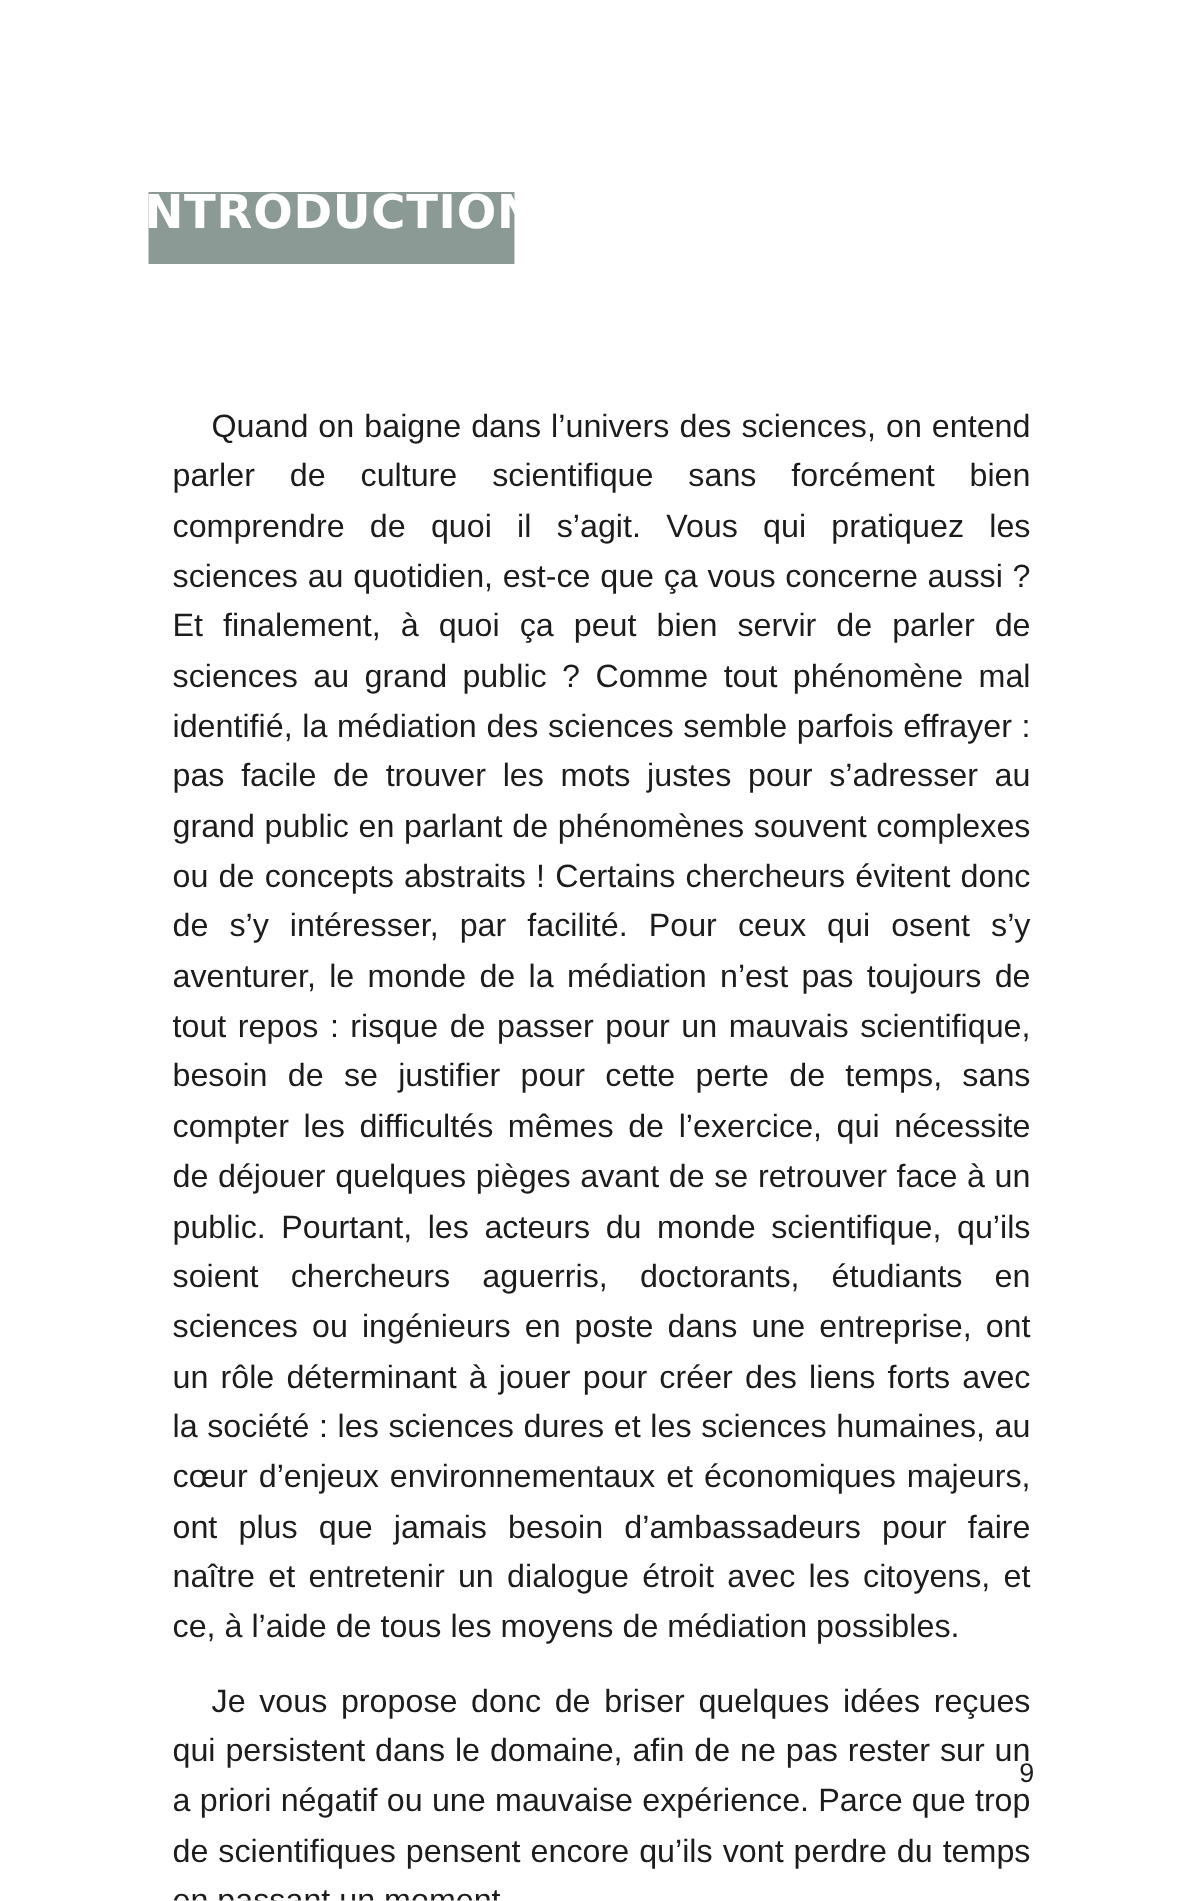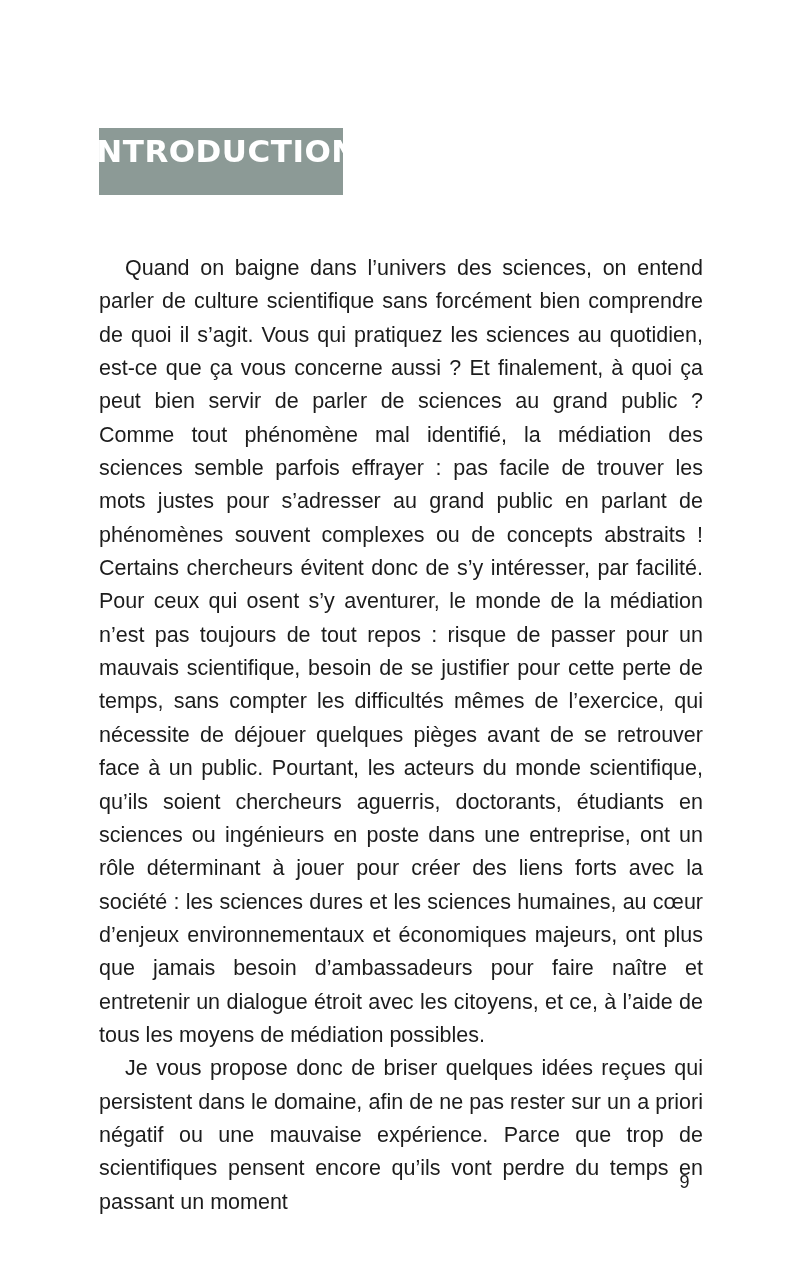--- a/index.html
+++ b/index.html
@@ -17,21 +17,21 @@
   .page {
     position: absolute;
     inset: 0;
     background: #ffffff;
   }
   .chapter-heading {
     position: absolute;
     left: 99px;
     top: 128px;
     width: 244px;
-    height: 67px;
+    height: 48px;
     background: #8C9A96;
     color: #ffffff;
     font-family: "DejaVu Sans", sans-serif;
     font-weight: bold;
     font-size: 31px;
     letter-spacing: 0.5px;
     display: flex;
     align-items: center;
     justify-content: center;
     box-sizing: border-box;
@@ -41,21 +41,21 @@
     position: absolute;
     left: 99px;
     top: 252px;
     width: 604px;
     color: #1c1c1c;
     font-size: 21.5px;
     line-height: 33.35px;
     text-align: justify;
   }
   .text-block p {
-    margin: 0;
+    margin: 16px;
     padding: 0;
     text-indent: 26px;
   }
   .text-block .seg-italic {
   }
   .page-number {
     position: absolute;
     left: 662px;
     top: 1172px;
     width: 45px;

